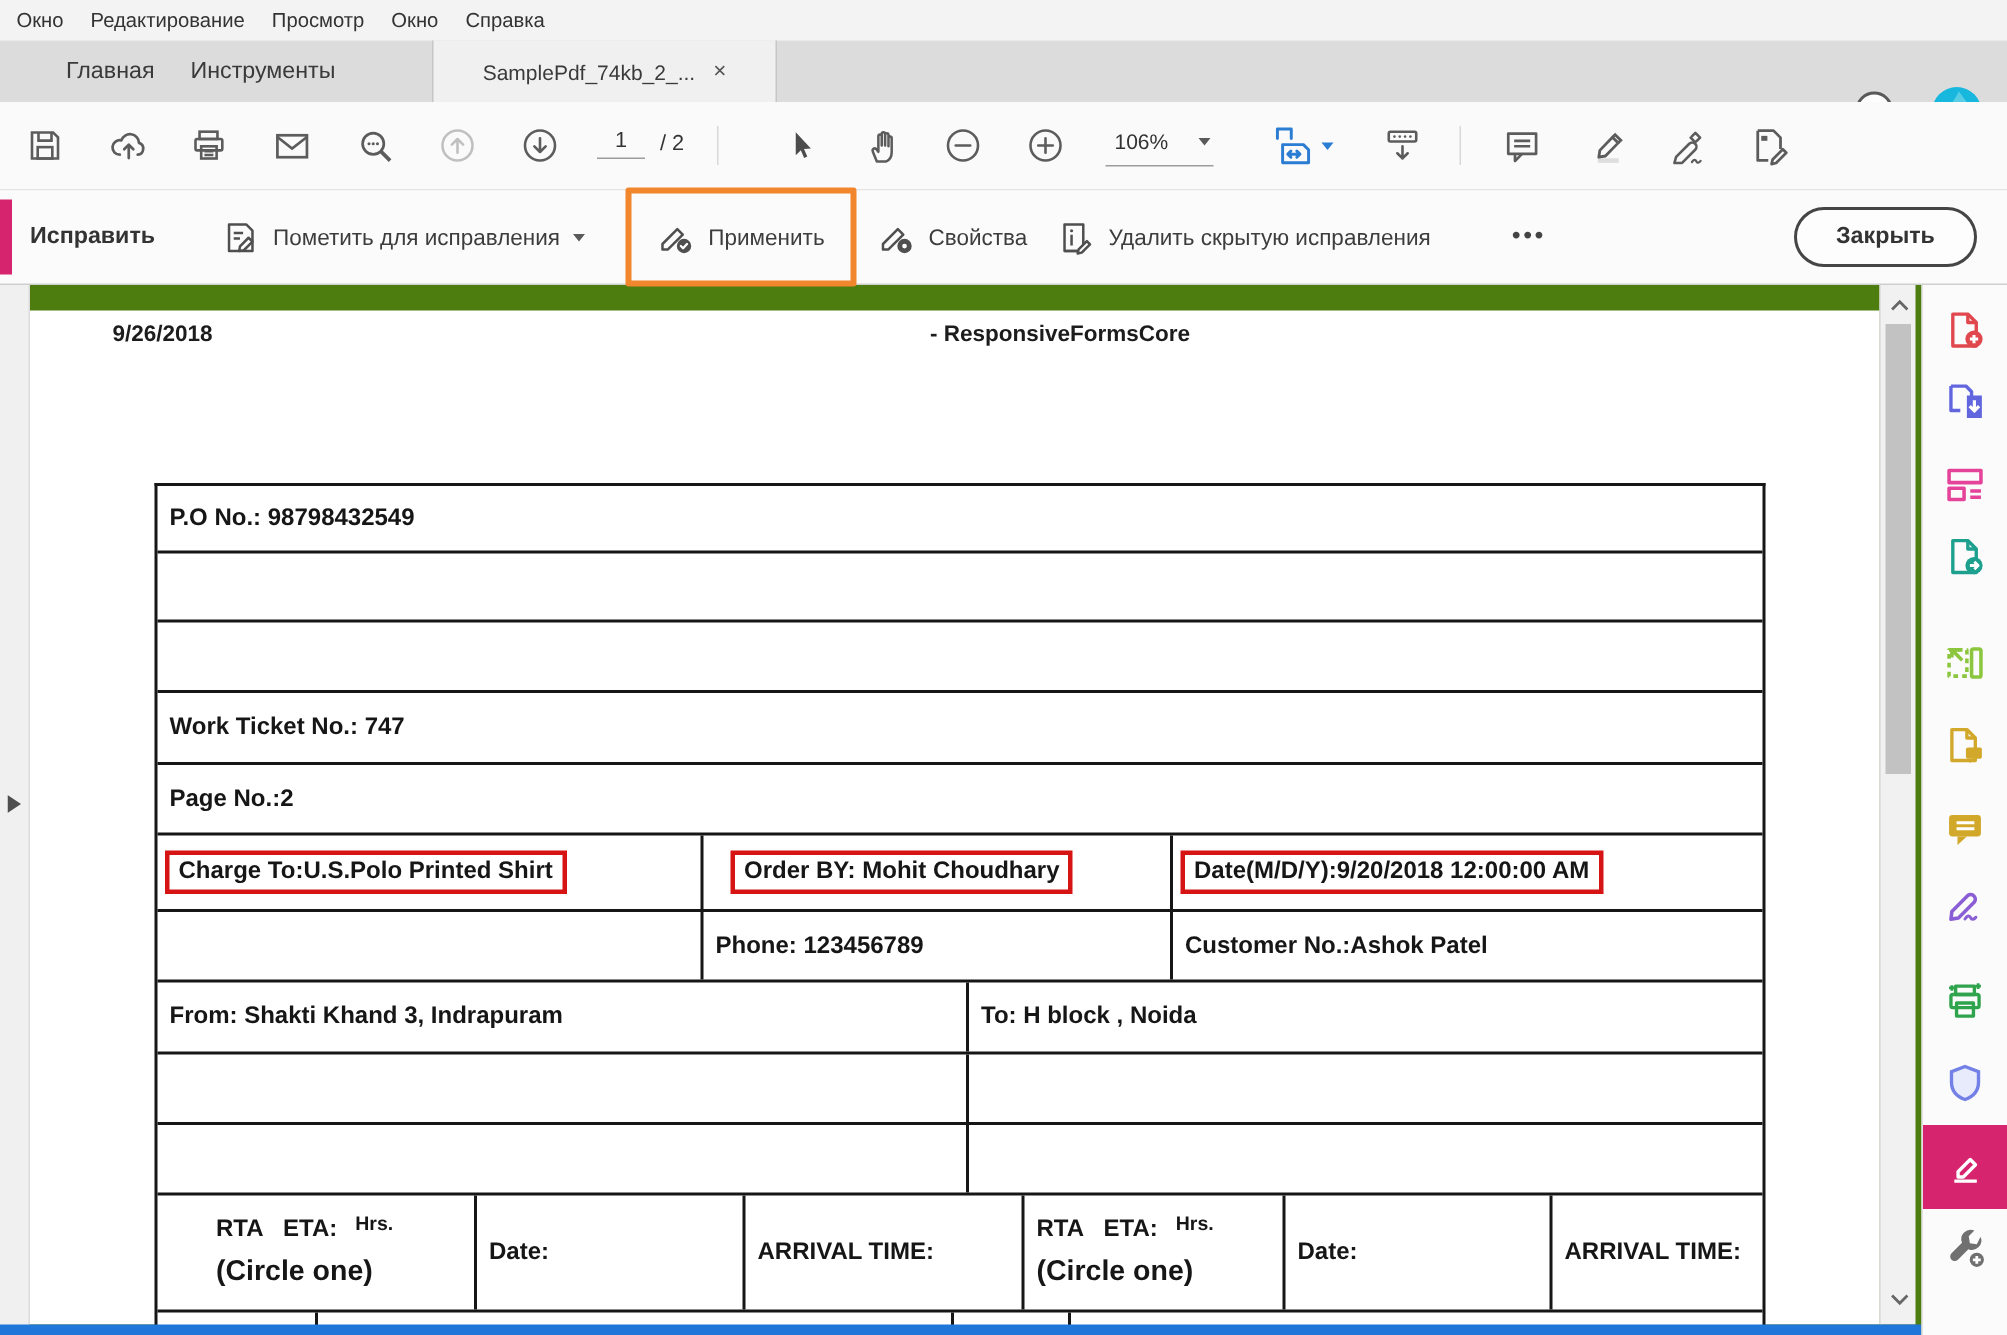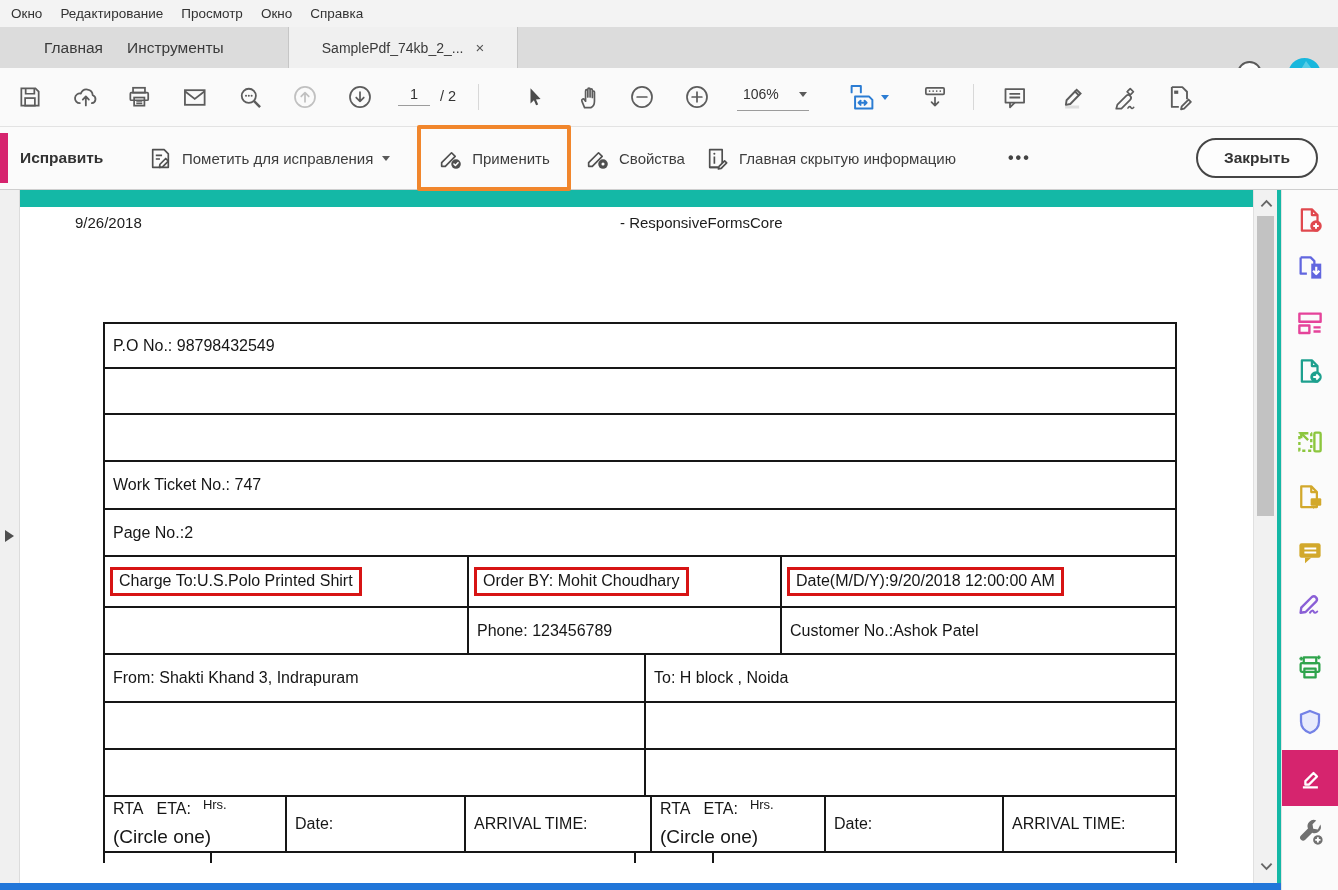--- a/index.html
+++ b/index.html
@@ -31,21 +31,21 @@
   
   .actionbar{left:0;top:127px;width:1338px;height:63px;background:#fbfbfb;border-bottom:1px solid #cfcfcf;box-sizing:border-box;}
   .accent{position:absolute;left:0;top:6px;width:8px;height:50px;background:#d6246e;}
   .mode-label{position:absolute;left:20px;top:0;height:62px;display:flex;align-items:center;font-size:15.5px;font-weight:bold;color:#333;}
   .abar-item{position:absolute;top:0;height:62px;display:flex;align-items:center;gap:9px;font-size:15px;color:#3d3d3d;}
   .apply-box{position:absolute;left:417px;top:-2px;width:154px;height:66px;border:4px solid #f1862c;border-radius:2px;box-sizing:border-box;display:flex;align-items:center;justify-content:center;gap:9px;font-size:15px;color:#3d3d3d;background:transparent;z-index:3;}
   .more-dots{position:absolute;left:1008px;top:0;height:62px;display:flex;align-items:center;font-size:16px;letter-spacing:2px;color:#444;font-weight:bold;}
   .close-btn{position:absolute;left:1196px;top:11px;width:122px;height:40px;border:2px solid #454545;border-radius:21px;background:#fdfdfd;
              display:flex;align-items:center;justify-content:center;font-size:15.5px;font-weight:600;color:#333;box-sizing:border-box;}
   
-  .doc-area{left:0;top:190px;width:1338px;height:700px;background:#14b8a6;}
+  .doc-area{left:0;top:190px;width:1338px;height:700px;background:#4d7c0f;font-weight:bold;}
   .left-strip{position:absolute;left:0;top:0;width:20px;height:700px;background:#f0f0f0;border-right:1px solid #dcdcdc;box-sizing:border-box;}
   .expander{position:absolute;left:5px;top:340px;}
   .page{position:absolute;left:20px;top:17px;width:1233px;height:676px;background:#fff;}
   .doc-text{position:absolute;font-size:15px;color:#1c1c1c;}
   .pdf-table{position:absolute;left:103px;top:132px;width:1074px;border:2px solid #161616;border-bottom:none;background:#fff;box-sizing:border-box;}
   .row{display:flex;border-bottom:2px solid #161616;box-sizing:border-box;align-items:stretch;}
   .cell{display:flex;align-items:center;padding-left:8px;font-size:16px;color:#161616;box-sizing:border-box;white-space:nowrap;overflow:hidden;}
   .bl{border-left:2px solid #161616;}
   .rfield{display:inline-block;border:3px solid #d71414;padding:2px 6px 3px 6px;white-space:nowrap;}
   .rta-top{display:flex;align-items:flex-start;font-size:16px;}
@@ -250,21 +250,21 @@
       <span>Свойства</span>
     </div>
 
     <div class="abar-item" style="left:705px;">
       <svg width="25" height="25" viewBox="0 0 24 24" fill="none" stroke="#4f4f4f" stroke-width="1.6" stroke-linejoin="round">
           <rect x="4.5" y="3.5" width="12" height="17"></rect>
           <circle cx="9" cy="7.5" r="1" fill="#4f4f4f" stroke="none"></circle>
           <path d="M9 10v7M4.5 20.5h8"></path>
           <path d="M13.5 19.5l5.3-5.3 2 2-5.3 5.3-2.6.6z" fill="#fbfbfb"></path>
         </svg>
-      <span>Главная скрытую информацию</span>
+      <span>Удалить скрытую исправления</span>
     </div>
 
     <div class="more-dots">•••</div>
     <div class="close-btn">Закрыть</div>
   </div>
 
   <div class="abs doc-area">
 
     <div class="left-strip">
       <div class="expander">
@@ -292,21 +292,21 @@
       <div class="row" style="height:48px;">
           <div class="cell" style="flex:1;">Work Ticket No.: 747</div>
         </div>
       <div class="row" style="height:47px;">
           <div class="cell" style="flex:1;text-align:right;">Page No.:2</div>
         </div>
       <div class="row" style="height:51px;">
         <div class="cell" style="width:362px;padding-left:5px;">
             <span class="rfield">Charge To:U.S.Polo Printed Shirt</span>
           </div>
-        <div class="cell bl" style="width:313px;padding-left:5px;">
+        <div class="cell bl" style="width:313px;padding-left:18px;">
             <span class="rfield">Order BY: Mohit Choudhary</span>
           </div>
         <div class="cell bl" style="flex:1;padding-left:5px;">
             <span class="rfield">Date(M/D/Y):9/20/2018 12:00:00 AM</span>
           </div>
       </div>
       <div class="row" style="height:47px;">
         <div class="cell" style="width:362px;"></div>
         <div class="cell bl" style="width:313px;">Phone: 123456789</div>
         <div class="cell bl" style="flex:1;">Customer No.:Ashok Patel</div>
@@ -316,21 +316,21 @@
         <div class="cell bl" style="flex:1;">To: H block , Noida</div>
       </div>
       <div class="row" style="height:47px;">
         <div class="cell" style="width:539px;"></div>
         <div class="cell bl" style="flex:1;"></div>
       </div>
       <div class="row" style="height:47px;">
         <div class="cell" style="width:539px;"></div>
         <div class="cell bl" style="flex:1;"></div>
       </div>
-      <div class="row" style="height:56px;">
+      <div class="row" style="height:78px;padding-left:31px;">
         <div class="cell" style="width:180px;align-items:center;">
           <div style="width:100%;">
             <div class="rta-top">
                 <span>RTA</span>
                 <span class="w2">ETA:</span>
                 <span class="hrs">Hrs.</span>
               </div>
             <div class="circ">(Circle one)</div>
           </div>
         </div>

